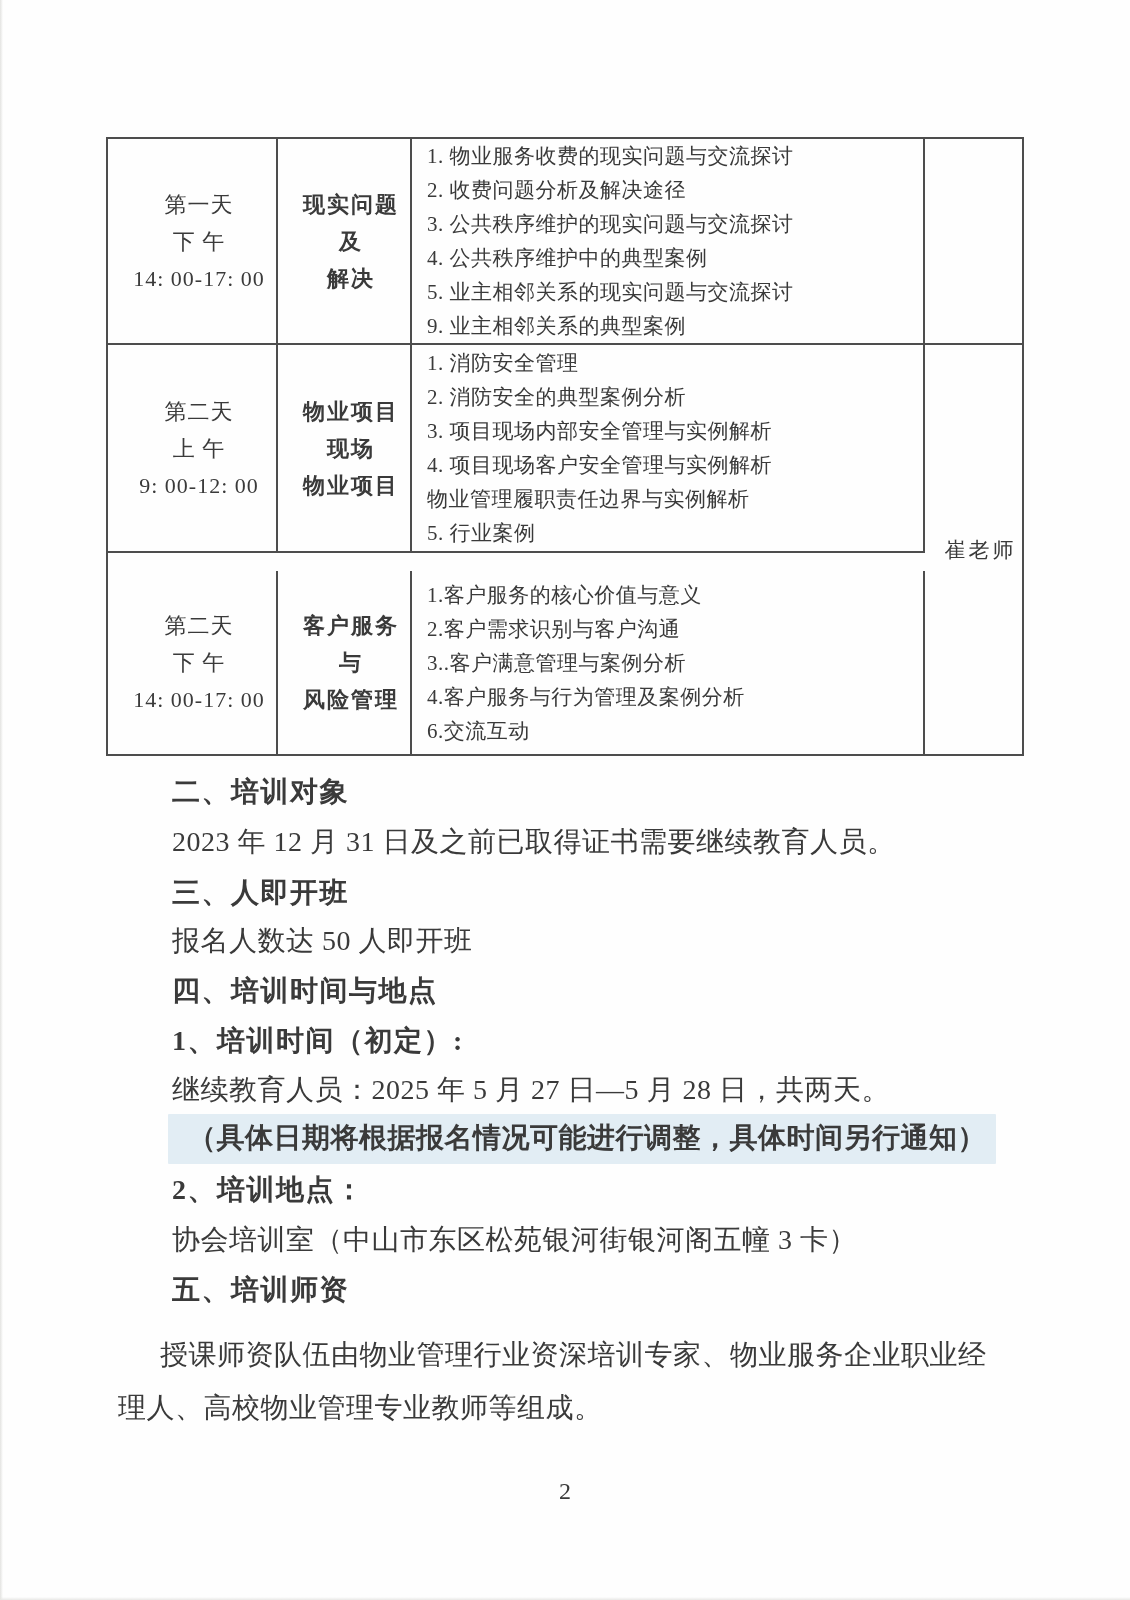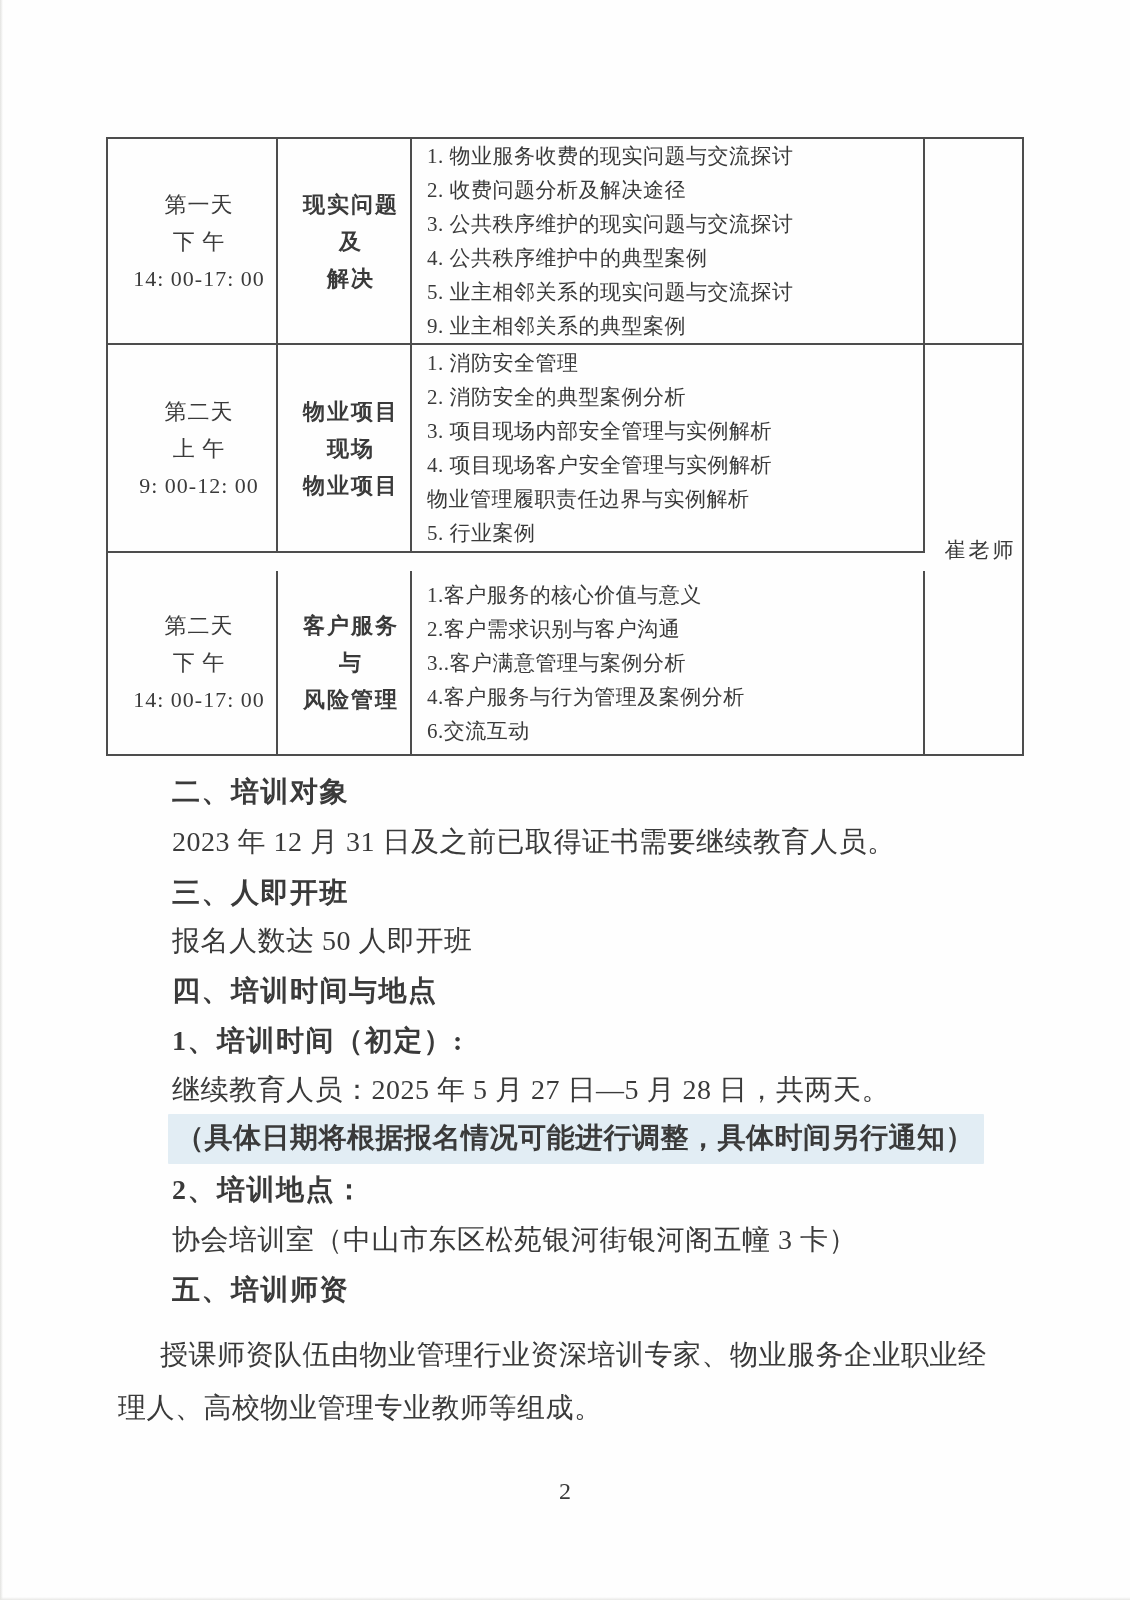--- a/index.html
+++ b/index.html
@@ -85,21 +85,21 @@
   .note-line {
     position: absolute;
     left: 168px;
     font-size: 28px;
     white-space: nowrap;
     font-weight: 600;
     letter-spacing: 0.5px;
   }
   .note-highlight {
     display: inline-block;
-    padding: 5px 10px 7px 8px;
+    padding: 5px 10px 7px 20px;
     border-radius: 1px;
   }
   .para-line1 { left: 160px; }
   .para-line2 { left: 118px; }
   .page-number {
     position: absolute;
     left: 0; right: 0;
     top: 1478px;
     text-align: center;
     font-size: 24px;

